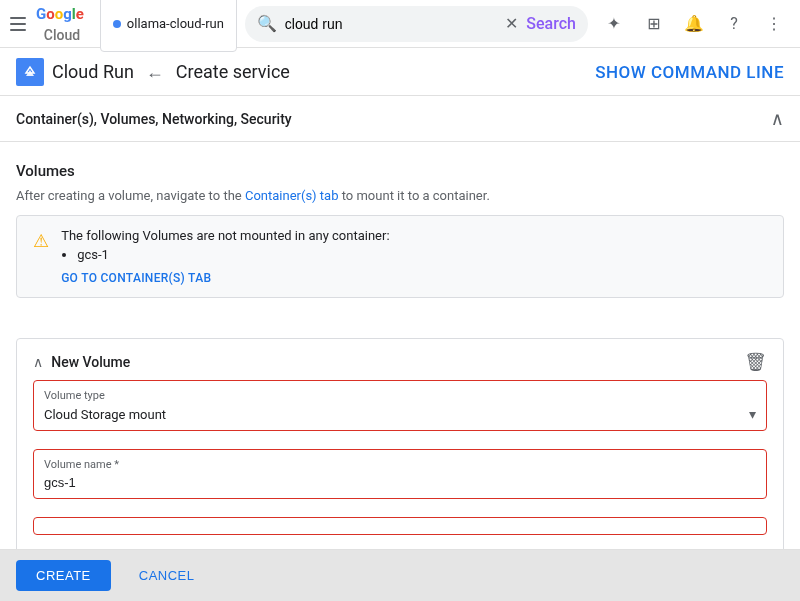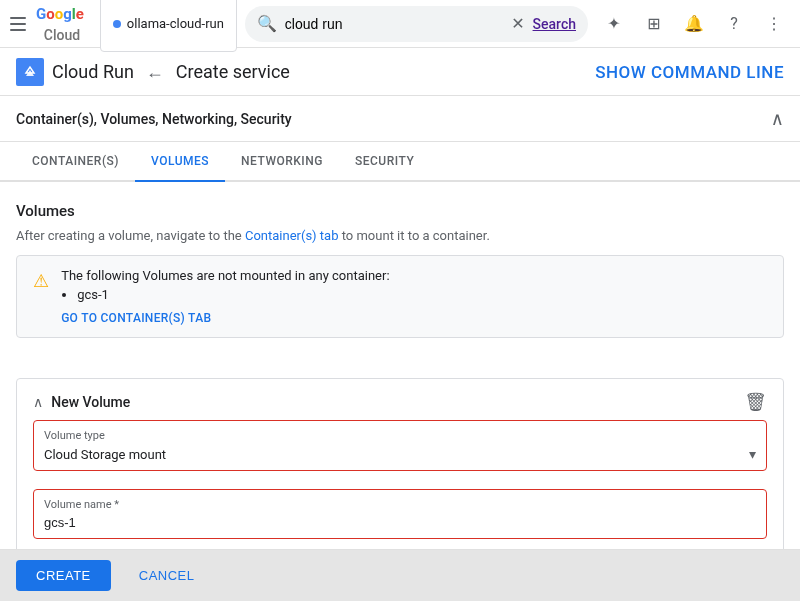--- a/index.html
+++ b/index.html
@@ -8,21 +8,21 @@
     
     .top-bar { display: flex; align-items: center; height: 48px; border-bottom: 1px solid #e0e0e0; padding: 0 8px; gap: 8px; }
     .menu-icon { width: 20px; height: 20px; display: flex; flex-direction: column; justify-content: center; gap: 4px; cursor: pointer; padding: 2px; }
     .menu-icon span { display: block; height: 2px; background: #5f6368; border-radius: 1px; }
     .google-cloud-logo { display: flex; align-items: center; gap: 4px; font-size: 14px; font-weight: 500; color: #202124; margin-right: 8px; flex-direction: column; }
     .tab-item { display: flex; align-items: center; gap: 6px; padding: 0 12px; height: 56px; border: 1px solid #dadce0; border-radius: 4px; font-size: 13px; color: #202124; cursor: pointer; background: #fff; }
     .tab-item .dot { width: 8px; height: 8px; background: #4285F4; border-radius: 50%; display: inline-block; }
     .search-bar { display: flex; align-items: center; background: #f1f3f4; border-radius: 24px; padding: 0 12px; height: 36px; flex: 1; max-width: 400px; gap: 8px; }
     .search-bar input { border: none; background: transparent; outline: none; font-size: 14px; flex: 1; }
     .search-clear { cursor: pointer; color: #5f6368; font-size: 16px; }
-    .search-btn { display: flex; align-items: center; gap: 4px; color: #4c1d95; font-size: 14px; cursor: pointer; font-weight: 500; text-decoration: underline; }
+    .search-btn { display: flex; align-items: center; gap: 4px; color: #8b5cf6; font-size: 16px; cursor: pointer; font-weight: 500; }
     .top-icons { display: flex; align-items: center; gap: 4px; margin-left: auto; }
     .icon-btn { width: 36px; height: 36px; display: flex; align-items: center; justify-content: center; border-radius: 50%; cursor: pointer; color: #5f6368; font-size: 18px; }
 
     
     .sub-header { display: flex; align-items: center; height: 48px; padding: 0 16px; border-bottom: 1px solid #e0e0e0; justify-content: space-between; }
     .sub-header-left { display: flex; align-items: center; gap: 8px; }
     .brand-icon { width: 28px; height: 28px; background: #4285F4; border-radius: 2px; display: flex; align-items: center; justify-content: center; }
     .service-title { font-size: 18px; font-weight: 400; color: #202124; }
     .back-arrow { color: #5f6368; font-size: 18px; cursor: pointer; margin: 0 4px; }
     .create-service { font-size: 18px; color: #202124; }
@@ -127,26 +127,20 @@
   <span class="show-cmd">SHOW COMMAND LINE</span>
 </div>
 
 <div class="main-scroll">
 
   <div class="section-header">
     <span class="section-title">Container(s), Volumes, Networking, Security</span>
     <span class="collapse-icon">∧</span>
   </div>
 
-  <div class="tabs-bar">
-    <div class="tab">CONTAINER(S)</div>
-    <div class="tab active">VOLUMES</div>
-    <div class="tab">NETWORKING</div>
-    <div class="tab">SECURITY</div>
-  </div>
 
   <div class="content">
     <div class="volumes-title">Volumes</div>
     <div class="volumes-desc">
       <span>After creating a volume, navigate to the </span><a>Container(s) tab</a><span> to mount it to a container.</span>
     </div>
 
     <div class="warning-box">
       <span class="warning-icon">⚠</span>
       <div class="warning-content">

